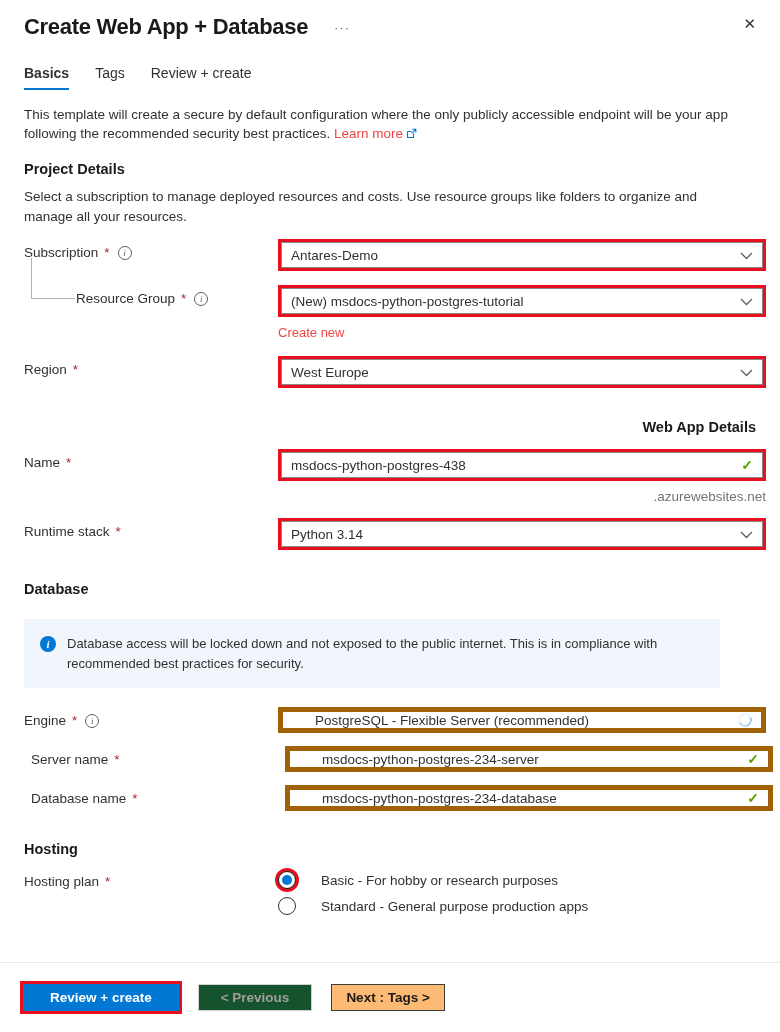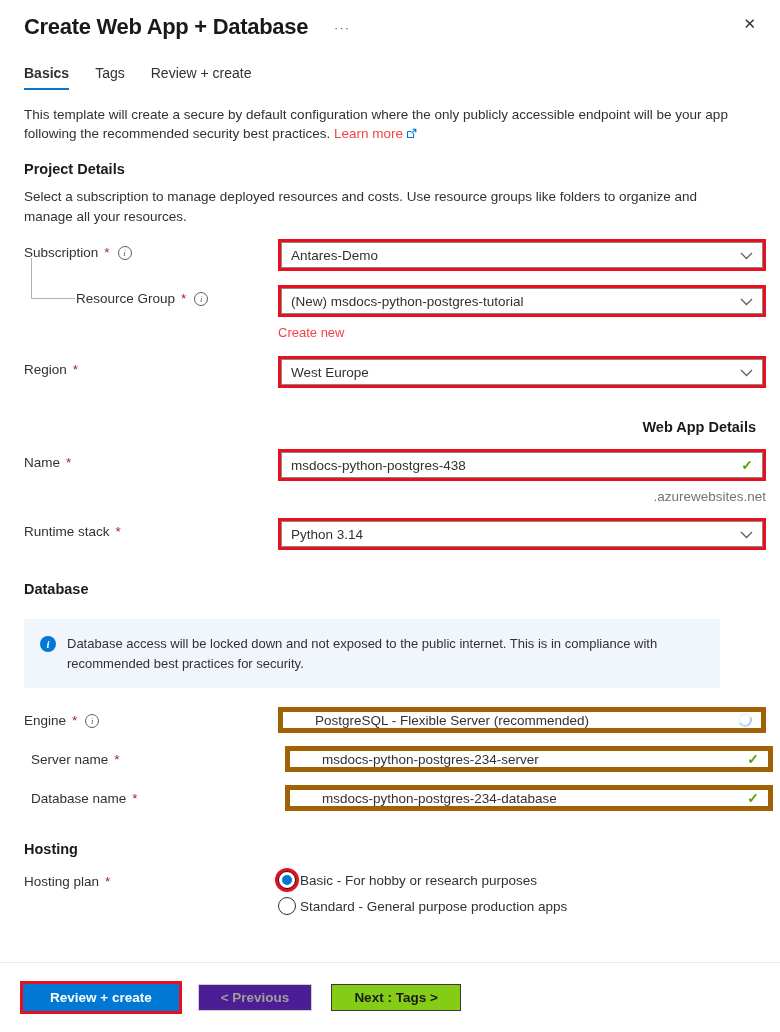--- a/index.html
+++ b/index.html
@@ -73,43 +73,43 @@
     display: flex; gap: 11px; line-height: 1.5; font-size: 13px; max-width: 696px;
   }
   .banner-icon {
     width: 16px; height: 16px; min-width: 16px; border-radius: 50%; background: #0078d4;
     color: #fff; font-size: 11px; font-weight: 700; display: flex; align-items: center; justify-content: center;
     font-family: "Liberation Serif", serif; font-style: italic; margin-top: 2px;
   }
 
   
   .radio-group { padding-top: 3px; }
-  .radio-opt { display: flex; align-items: center; gap: 4px; margin-bottom: 8px; cursor: pointer; }
+  .radio-opt { display: flex; align-items: center; gap: 25px; margin-bottom: 8px; cursor: pointer; }
   .radio { width: 18px; height: 18px; min-width: 18px; border: 1.5px solid #323130; border-radius: 50%;
     background: #fff; display: flex; align-items: center; justify-content: center; }
   .radio.sel::after { content: ""; width: 10px; height: 10px; border-radius: 50%; background: #0078d4; }
   .radio.annot-ring { box-shadow: 0 0 0 3px #e8101e; border-color: #1b1a19; }
 
   
   .footer {
     position: absolute; left: 0; right: 0; bottom: 0; height: 70px;
     border-top: 1px solid #eaeaea; background: #fff;
     display: flex; align-items: center; padding-left: 23px; gap: 19px;
   }
   .btn { font-family: "Liberation Sans", sans-serif; font-size: 13.5px; height: 27px; cursor: pointer; }
   .btn-primary {
     background: #0078d4; color: #fff; font-weight: 700; border: none; padding: 0 27px;
     outline: 3px solid #e8101e;
   }
   .btn-disabled {
-    background: #4c1d95; color: #a19f9d; border: 1px solid #d2d0ce; padding: 0 22px; font-weight: 700;
+    background: #14532d; color: #a19f9d; border: 1px solid #d2d0ce; padding: 0 22px; font-weight: 700;
     cursor: default;
   }
   .btn-secondary {
-    background: #84cc16; color: #1b1a19; border: 1px solid #3b3a39; padding: 0 22px; font-weight: 700;
+    background: #fdba74; color: #1b1a19; border: 1px solid #3b3a39; padding: 0 14px; font-weight: 700;
   }
 
   
   .mt-sub { margin-top: 13px; }
   .mt-rg  { margin-top: 14px; }
   .mt-region { margin-top: 16px; }
   .mt-webapp { margin-top: 31px; text-align: right; }
   .mt-name { margin-top: 14px; }
   .mt-runtime { margin-top: 14px; }
   .mt-db { margin-top: 31px; }

